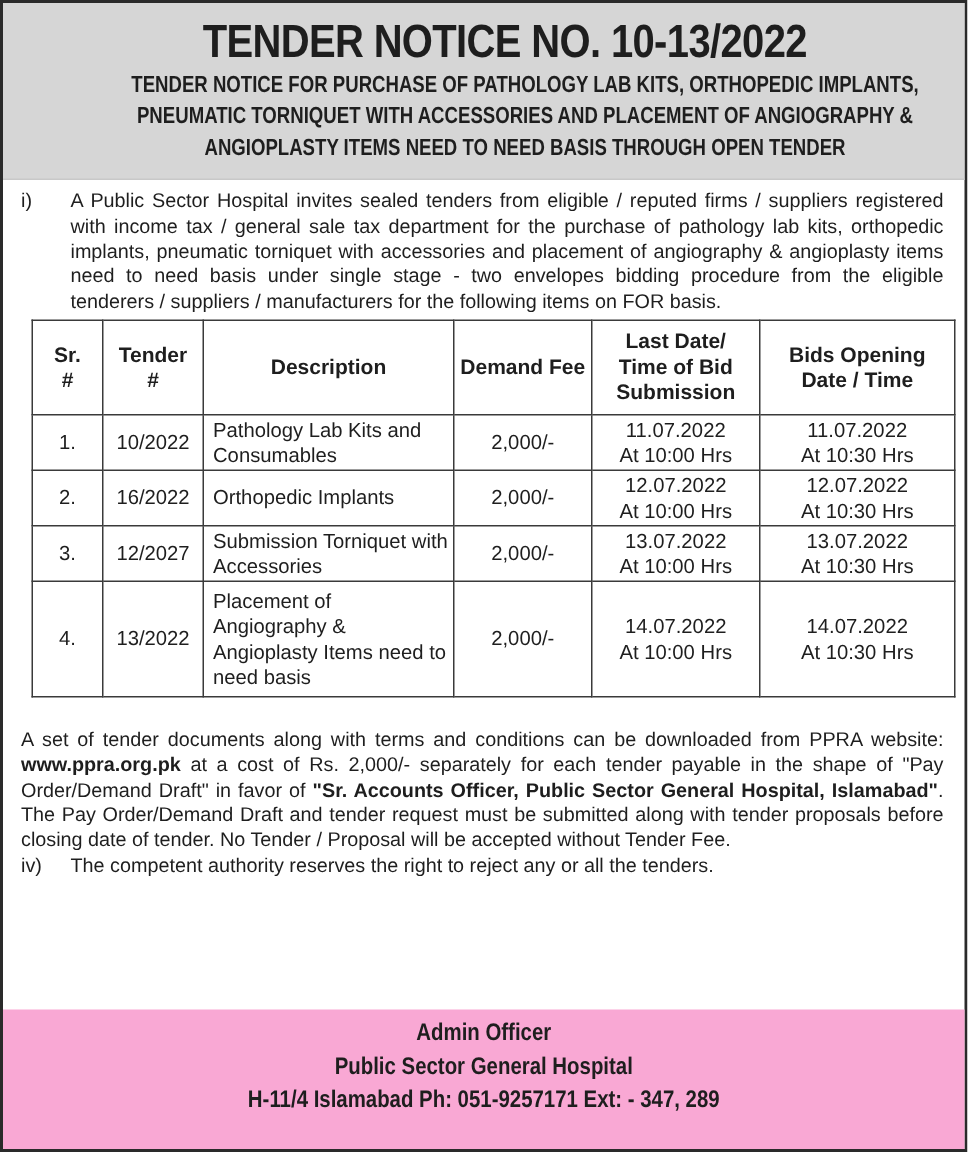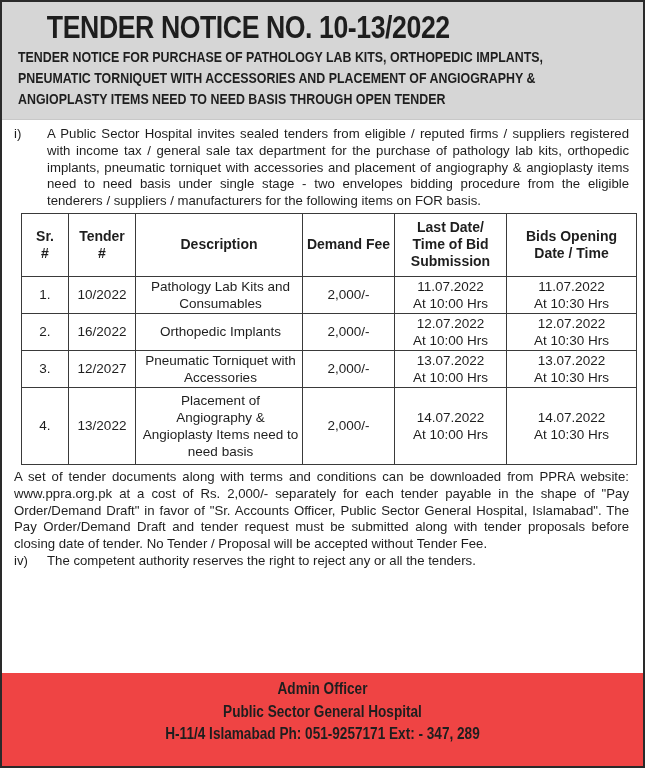--- a/index.html
+++ b/index.html
@@ -9,21 +9,23 @@
     width: 641px; height: 764px;
     border: 2px solid #2a2a2a;
     background: #ffffff;
     font-family: "Liberation Sans", sans-serif;
     color: #1e1e1e;
     font-stretch: condensed;
   }
   .header {
     background: #d6d6d6;
     height: 117px;
+    text-align: center;
     border-bottom: 1px solid #c8c8c8;
+    padding-left: 28px;
   }
   .main-title {
     font-weight: bold;
     font-size: 31px;
     letter-spacing: -0.5px;
     padding-top: 8px;
     line-height: 36px;
     transform: scaleX(0.86);
   }
   .sub-title {
@@ -36,43 +38,43 @@
     margin-left: -60px;
   }
   .body { padding: 6px 14px 0 12px; }
   .para {
     display: flex;
     font-size: 13.2px;
     line-height: 16.8px;
   }
   .para .num { width: 33px; flex: 0 0 33px; }
   .para .text { flex: 1; text-align: justify; }
-  .para b { font-weight: normal; }
+  .para b { font-weight: bold; }
   table.tenders {
     border-collapse: collapse;
     width: 616px;
-    margin: 3px 0 4px 7px;
+    margin: 3px 0 20px 7px;
     font-size: 13.5px;
   }
   table.tenders th, table.tenders td {
     border: 1.4px solid #3a3a3a;
     text-align: center;
     vertical-align: middle;
     padding: 0 3px;
     line-height: 17px;
   }
   table.tenders th { font-weight: bold; height: 62px; font-size: 14px; }
-  table.tenders td.desc { text-align: center; padding-left: 6px; }
+  table.tenders td.desc { text-align: left; padding-left: 6px; }
   table.tenders tr.r1 td, table.tenders tr.r2 td, table.tenders tr.r3 td { height: 36px; }
   table.tenders tr.r4 td { height: 76px; }
   .footer {
     position: absolute;
     left: 0; right: 0; bottom: 0;
     height: 93px;
-    background: #ef4444;
+    background: #f9a8d4;
     text-align: center;
     font-weight: bold;
     font-size: 16px;
     line-height: 22.5px;
     padding-top: 5px;
     box-sizing: border-box;
   }
   .footer .line { transform: scaleX(0.85); }
 </style>
 </head>
@@ -149,21 +151,21 @@
           </td>
           <td>
             <div>12.07.2022</div>
             <div>At 10:30 Hrs</div>
           </td>
         </tr>
         <tr class="r3">
           <td>3.</td>
           <td>12/2027</td>
           <td class="desc">
-            <div>Pneumatic Torniquet with</div>
+            <div>Submission Torniquet with</div>
             <div>Accessories</div>
           </td>
           <td>2,000/-</td>
           <td>
             <div>13.07.2022</div>
             <div>At 10:00 Hrs</div>
           </td>
           <td>
             <div>13.07.2022</div>
             <div>At 10:30 Hrs</div>

